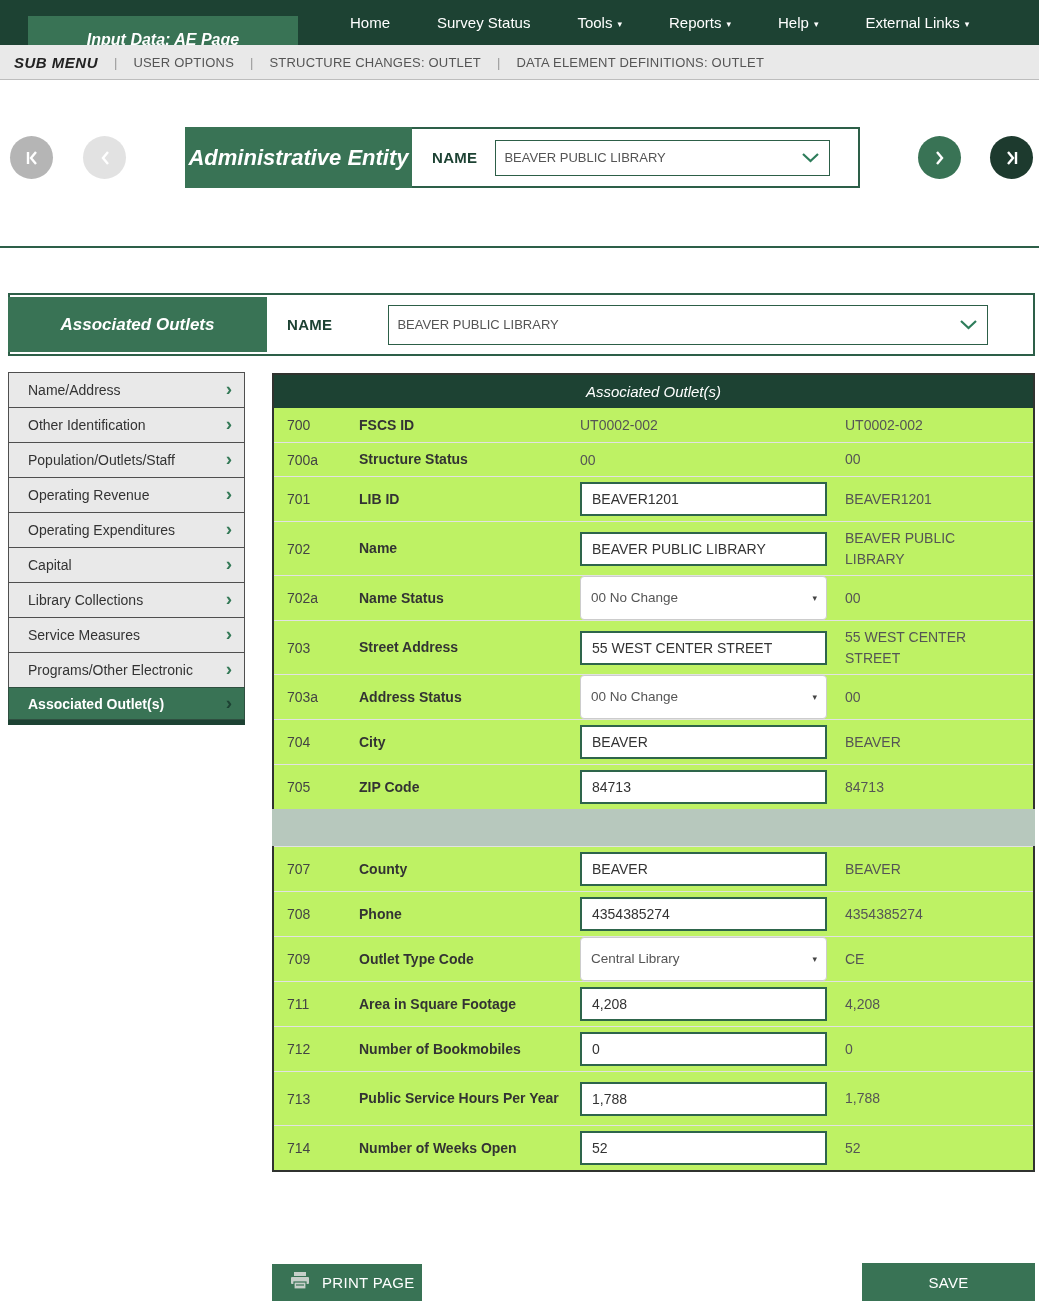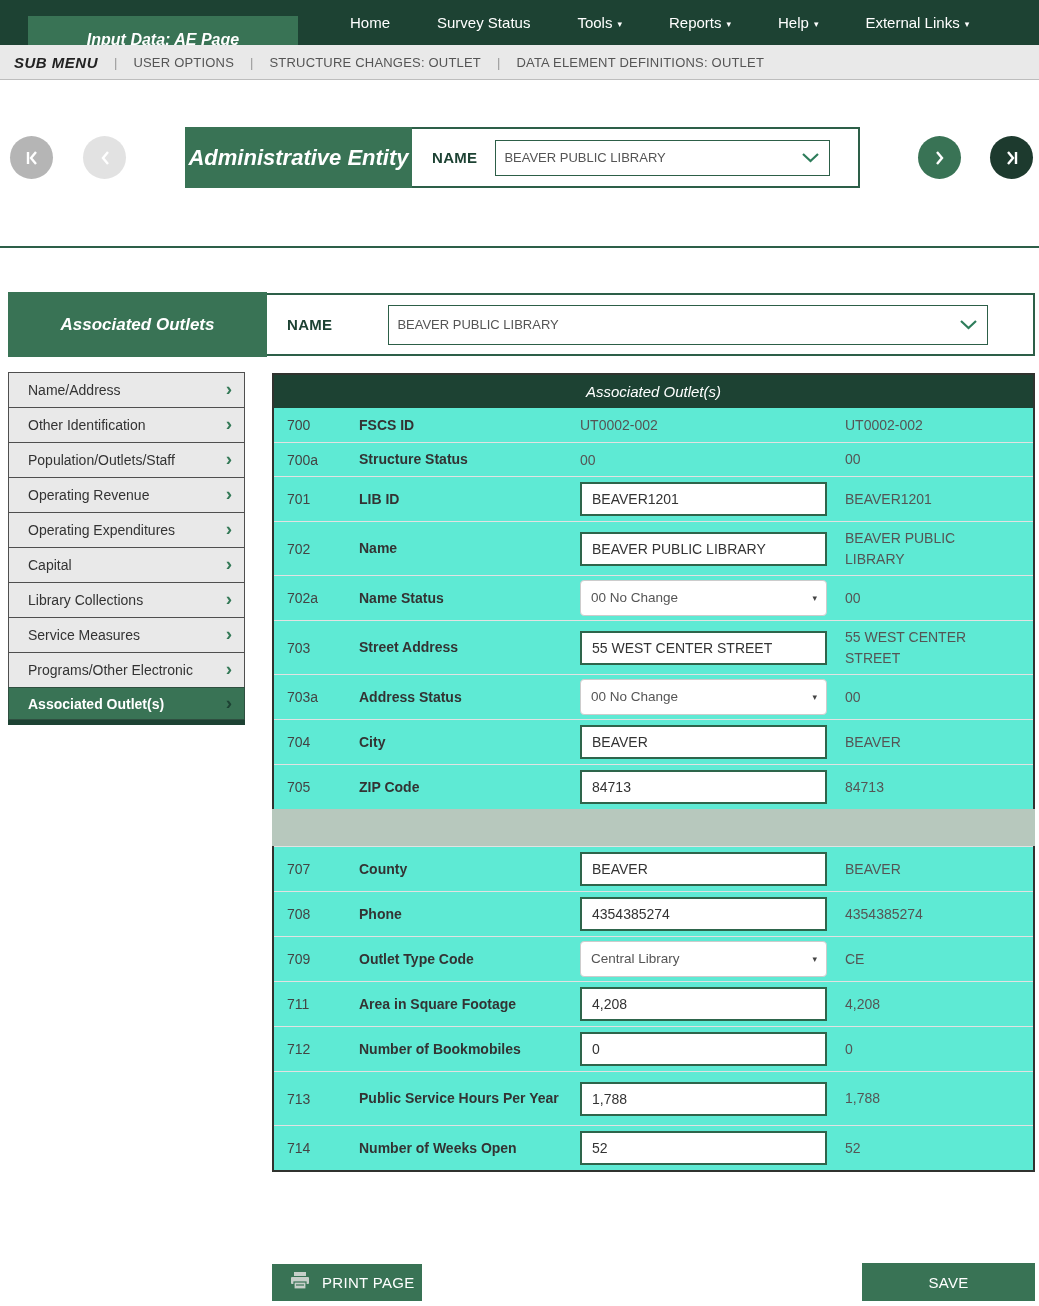--- a/index.html
+++ b/index.html
@@ -60,21 +60,21 @@
   }
   .ae-box .big-select { width:335px; margin-left:18px; }
   .big-select .sel-text { font-size:13px; color:#555; }
   .hrule { position:absolute; left:0; top:246px; width:1039px; height:2px; background:#2d5f48; }
   
   .ao-box {
     position:absolute; left:8px; top:293px; width:1027px; height:63px;
     border:2px solid #2d5f48; background:#fff; display:flex; align-items:center;
   }
   .ao-title {
-    width:259px; height:65px; margin:-2px 0 -2px -2px; background:#397355; color:#fff;
+    width:259px; height:55px; margin:-2px 0 -2px -2px; background:#397355; color:#fff;
     display:flex; align-items:center; justify-content:center;
     font-style:italic; font-weight:bold; font-size:17px; flex:none;
   }
   .ao-box .name-label { margin-left:20px; }
   .ao-box .big-select { width:600px; margin-left:56px; height:40px; }
   
   .sidebar { position:absolute; left:8px; top:373px; width:237px; }
   .side-header {
     height:34px; background:#1d4233; color:#fff; font-style:italic; font-size:15px;
     display:flex; align-items:center; padding-left:13px;
@@ -97,32 +97,32 @@
     height:33px; background:#1d4233; color:#fff; font-style:italic; font-size:15px;
     display:flex; align-items:center; justify-content:center;
   }
   .grid-row { display:grid; grid-template-columns:85px 221px 265px 1fr; align-items:center; }
   .table-colhead {
     background:#397355; color:#fff; font-weight:bold; font-size:14px; height:71px;
     letter-spacing:0.2px;
   }
   .table-colhead .col { padding-left:13px; line-height:1.5; }
   .table-colhead .col-itemnum { width:60px; }
-  .t-row { background:#5eead4; border-top:1px solid #e2e2e2; font-size:14px; }
+  .t-row { background:#bef264; border-top:1px solid #e2e2e2; font-size:14px; }
   .t-row:first-of-type { border-top:none; }
   .cell-num { padding-left:13px; color:#444; }
   .cell-label { font-weight:bold; color:#333; padding-right:18px; line-height:1.45; }
   .cell-current { padding-right:18px; }
   .cell-prior { color:#555; padding-right:30px; line-height:1.45; }
   .cell-current input {
     width:247px; height:34px; border:2px solid #2e654b; background:#fff; font-size:14px;
     color:#333; padding:0 10px; font-family:"Liberation Sans",sans-serif; outline:none;
   }
   .fake-select {
-    width:247px; height:36px; border:1px solid #ccc; border-radius:4px; background:#fff;
+    width:247px; height:44px; border:1px solid #ccc; border-radius:4px; background:#fff;
     display:flex; align-items:center; justify-content:space-between; padding:0 9px 1px 10px;
     color:#555; font-size:13.5px; cursor:pointer;
   }
   .fake-select .tri { font-size:9px; color:#444; }
   .row-pad-sm { height:34px; }
   .row-pad-md { height:45px; }
   .row-pad-lg { height:54px; }
   .row-spacer { height:37px; background:#b7c8bd; margin:0 -2px; }
   
   .print-btn {

